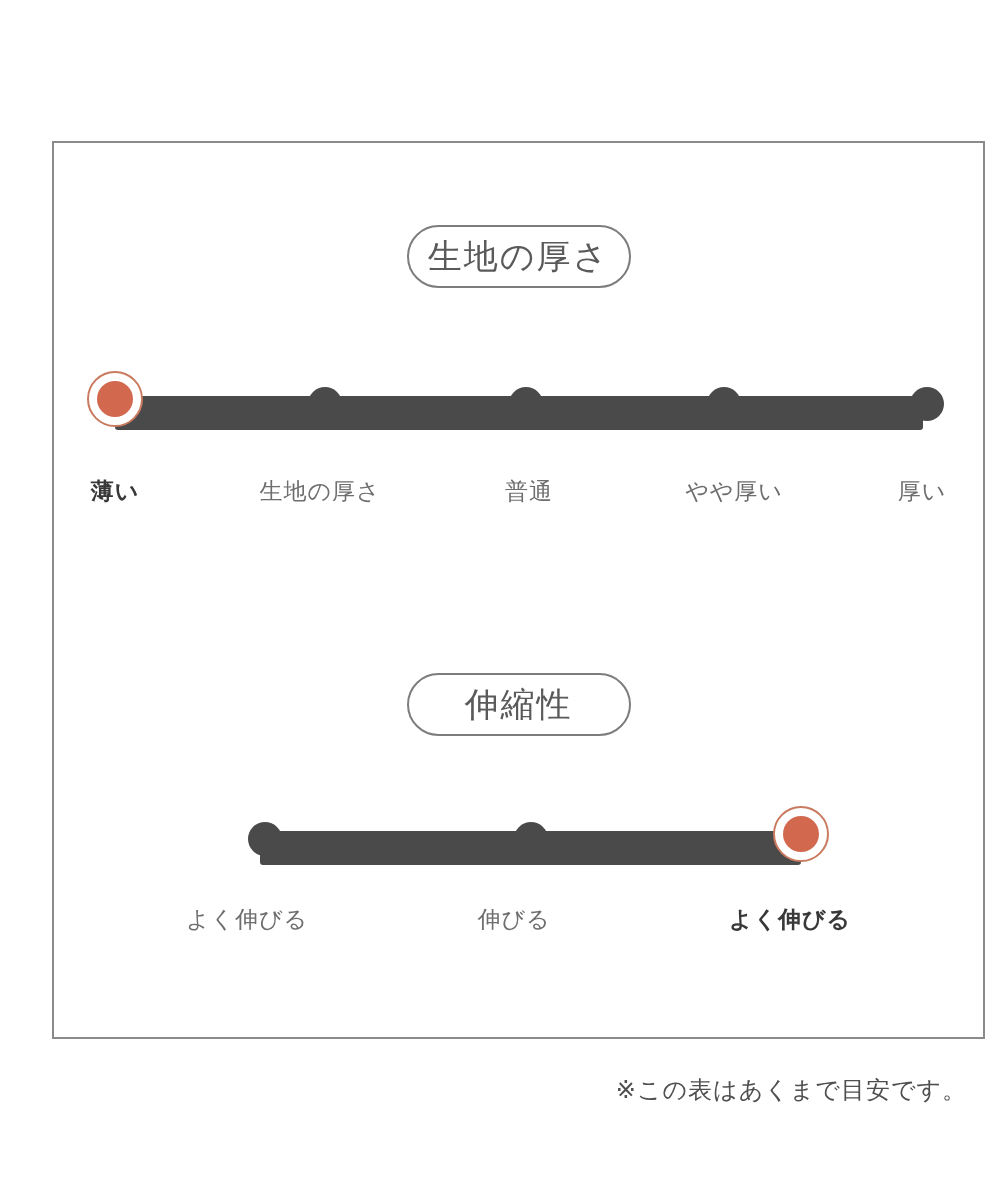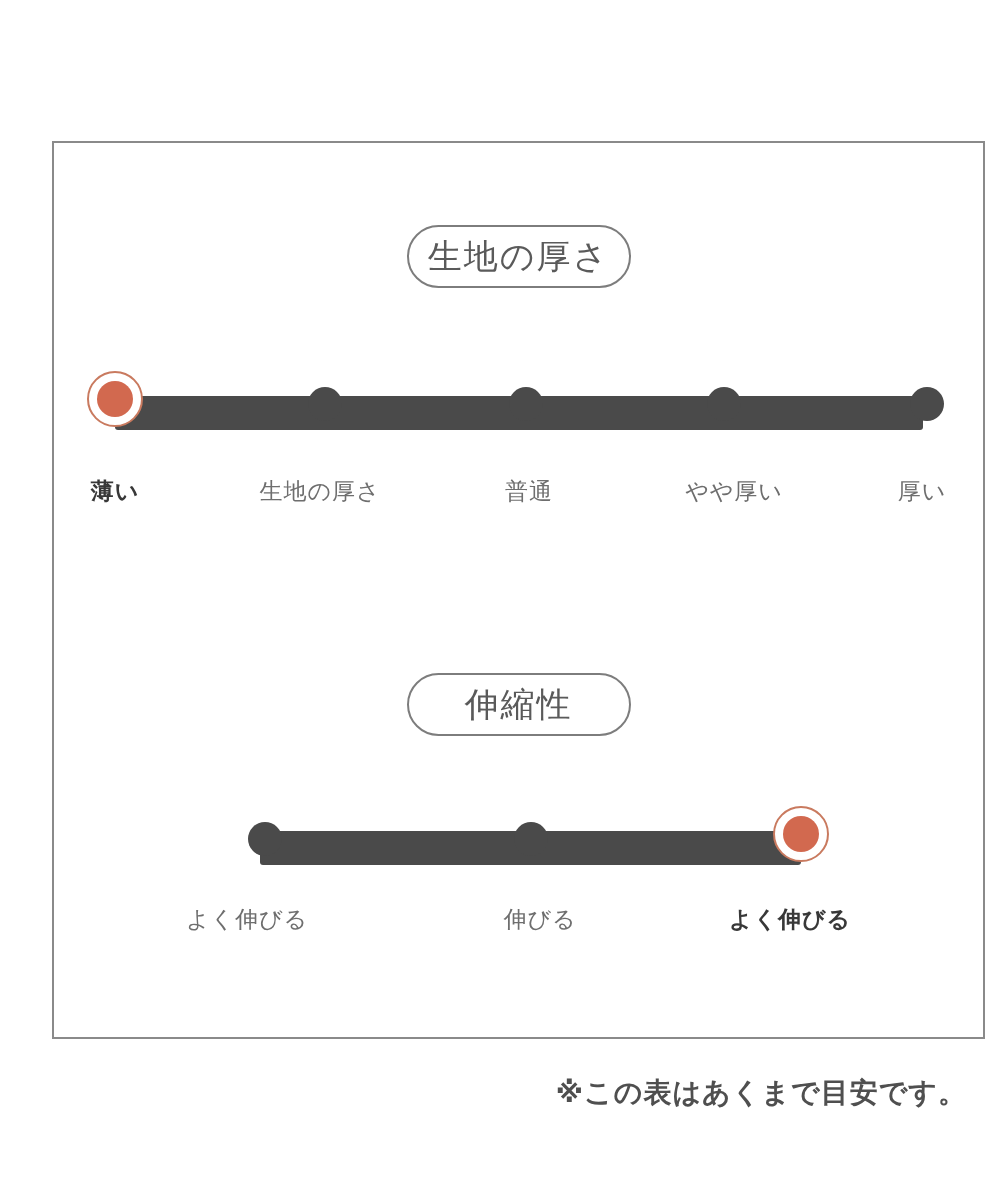--- a/index.html
+++ b/index.html
@@ -45,21 +45,21 @@
   .marker-dot{position:absolute;width:36px;height:36px;border-radius:50%;background:var(--accent);}
   .tick-label{
     position:absolute;transform:translateX(-50%);white-space:nowrap;
     font-size:23px;color:var(--label);font-weight:400;letter-spacing:1px;
   }
   .tick-label.selected{color:var(--label-selected);font-weight:700;}
   .labels-1{top:316px;}
   .labels-2{top:744px;}
   .footer-note{
     position:absolute;top:1040px;right:33px;
-    font-size:28px;color:var(--note-text);font-weight:700;letter-spacing:1px;
+    font-size:24px;color:var(--note-text);font-weight:400;letter-spacing:1px;
     white-space:nowrap;
   }
 </style>
 </head>
 <body>
 
 <div class="page">
   <div class="panel">
 
     <div class="pill pill-1">
@@ -88,19 +88,19 @@
 
     <div class="track" style="left:206px;top:688px;width:541px;"></div>
 
     <div class="dot" style="left:194px;top:679px;"></div>
     <div class="dot" style="left:460px;top:679px;"></div>
 
     <div class="marker-ring" style="left:719px;top:663px;"></div>
     <div class="marker-dot" style="left:729px;top:673px;"></div>
 
     <span class="tick-label labels-2" style="left:193px;">よく伸びる</span>
-    <span class="tick-label labels-2" style="left:486px;">伸びる</span>
+    <span class="tick-label labels-2" style="left:460px;">伸びる</span>
     <span class="tick-label selected labels-2" style="left:736px;text-align:right;">よく伸びる</span>
 
   </div>
 
   <div class="footer-note">※この表はあくまで目安です。</div>
 </div>
 
 </body></html>

